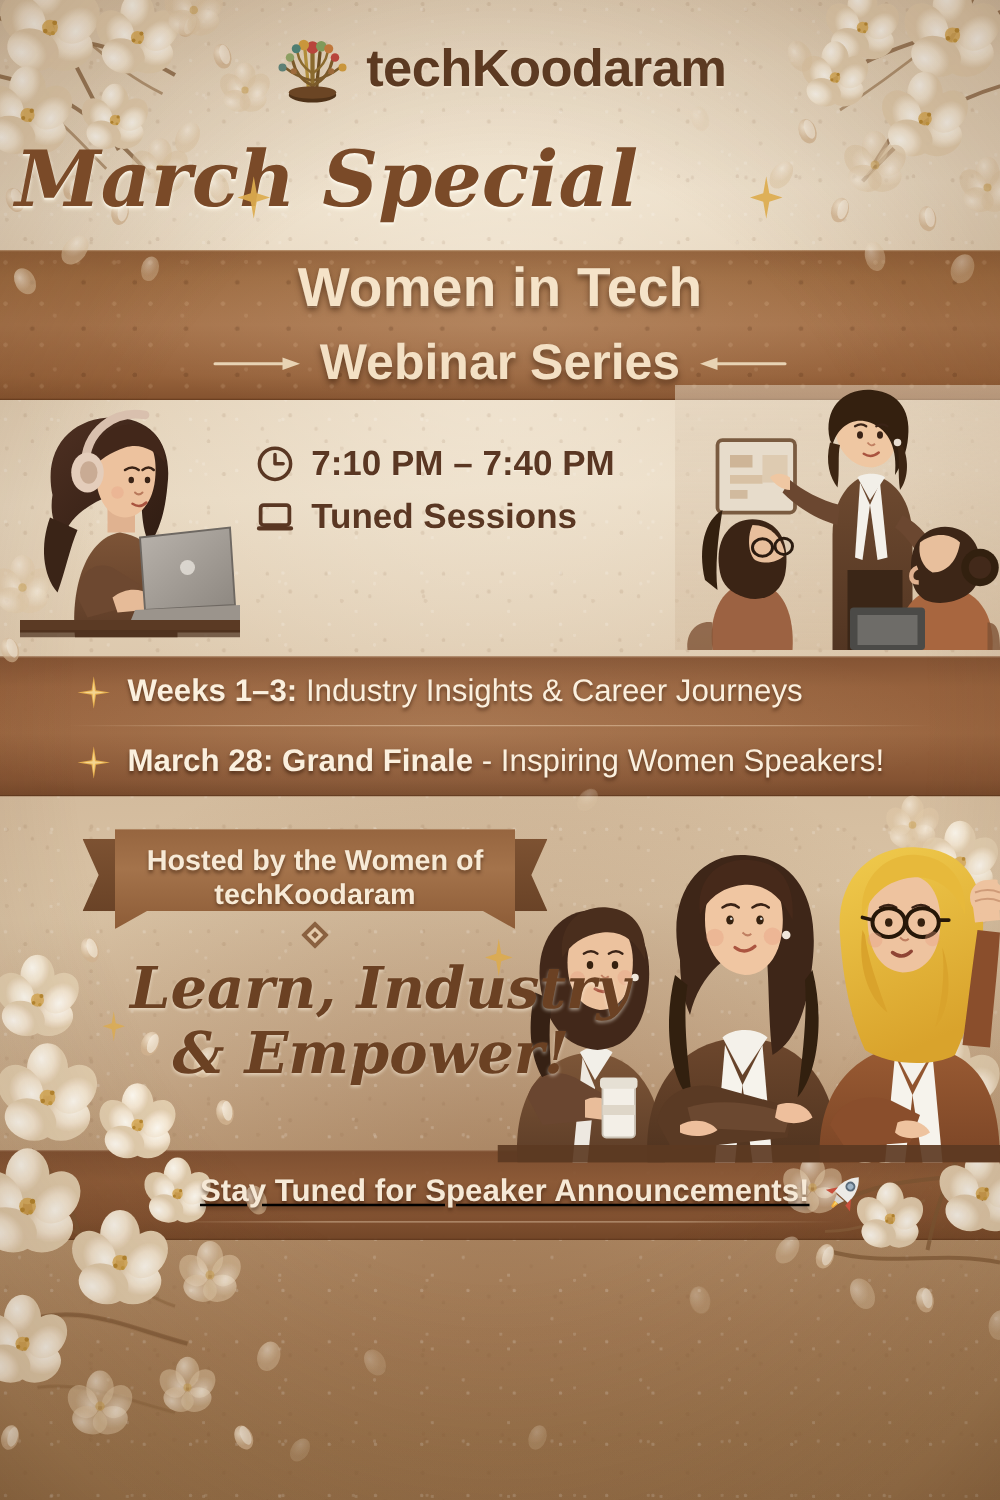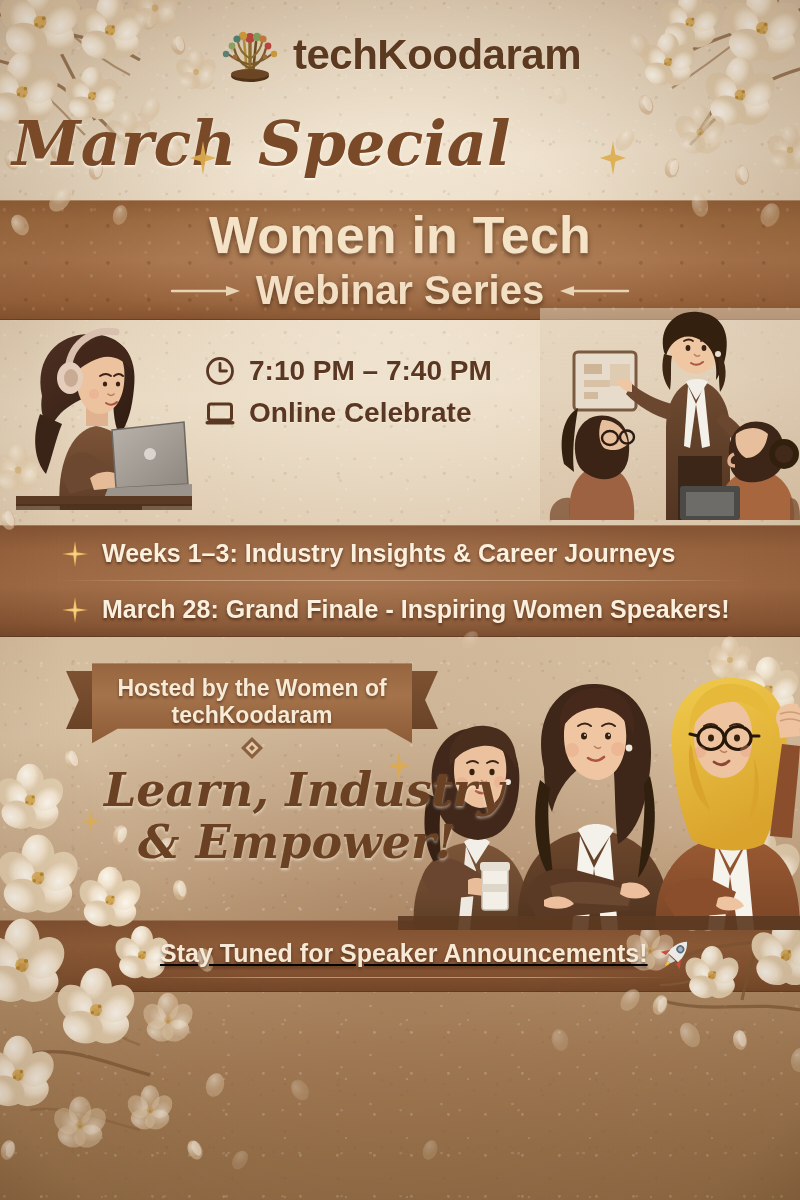--- a/index.html
+++ b/index.html
@@ -125,21 +125,21 @@
     font-style: italic; font-weight: bold;
     font-size: 62px; line-height: 1;
     color: #7a4a28;
     text-shadow: 0 2px 3px rgba(255,250,235,.65), 0 1px 0 rgba(255,255,255,.4);
   }
   .sparkle { position: absolute; pointer-events: none; }
 
   .main-title {
     position: absolute; top: 208px; left: 0; width: 100%;
     text-align: center; z-index: 7;
-    font-size: 52px; font-weight: bold; line-height: 1.04;
+    font-size: 44px; font-weight: bold; line-height: 1.04;
     color: #f5e3c8; letter-spacing: .2px;
     text-shadow: 0 3px 5px rgba(50,22,6,.55), 0 1px 0 rgba(255,240,215,.25);
   }
   .sub-title {
     position: absolute; top: 268px; left: 0; width: 100%;
     text-align: center; z-index: 7;
     display: flex; align-items: center; justify-content: center; gap: 14px;
     font-size: 40px; font-weight: bold;
     color: #f3e0c4;
     text-shadow: 0 3px 5px rgba(50,22,6,.55);
@@ -165,21 +165,21 @@
     position: absolute; left: 62px; display: flex; align-items: center; gap: 14px;
   }
   .hl-row.first { top: 14px; }
   .hl-row.second { top: 70px; }
   .hl-star { width: 26px; height: 26px; flex: none; }
   .hl-text {
     font-size: 25px; color: #fbf0de; white-space: nowrap;
     text-shadow: 0 2px 3px rgba(45,20,5,.55);
   }
   .hl-text b { font-weight: bold; }
-  .hl-text span.normal { font-weight: bold; }
+  .hl-text span.normal { font-weight: normal; }
 
   
   .ribbon-wrap { position: absolute; top: 663px; left: 92px; z-index: 7; }
   .ribbon {
     position: relative; width: 320px; padding: 12px 16px 14px;
     text-align: center;
     background: linear-gradient(180deg, #96653f 0%, #a4734b 40%, #8d5c37 100%);
     box-shadow: 0 3px 6px rgba(60,30,10,.35), inset 0 1px 0 rgba(255,235,205,.25);
     clip-path: polygon(0 0, 100% 0, 100% 100%, 92% 82%, 8% 82%, 0 100%);
   }
@@ -699,21 +699,21 @@
       <span class="detail-text">7:10 PM – 7:40 PM</span>
     </div>
 
     <div class="detail-row">
       <span class="detail-icon">
         <svg viewBox="0 0 30 30" width="30" height="30">
           <rect x="3.5" y="6" width="23" height="16" rx="2.5" fill="none" stroke="#5a3723" stroke-width="3"></rect>
           <rect x="0.5" y="23" width="29" height="3.4" rx="1.7" fill="#5a3723"></rect>
         </svg>
       </span>
-      <span class="detail-text">Online Celebrate</span>
+      <span class="detail-text">Tuned Sessions</span>
     </div>
 
   </div>
 
   <div class="highlights">
 
     <div class="hl-row first">
       <span class="hl-star">
         <svg viewBox="0 0 26 26" width="26" height="26">
           <path d="M13 0 L14.8 11.2 L26 13 L14.8 14.8 L13 26 L11.2 14.8 L0 13 L11.2 11.2 Z" fill="#e8b14f"></path>

